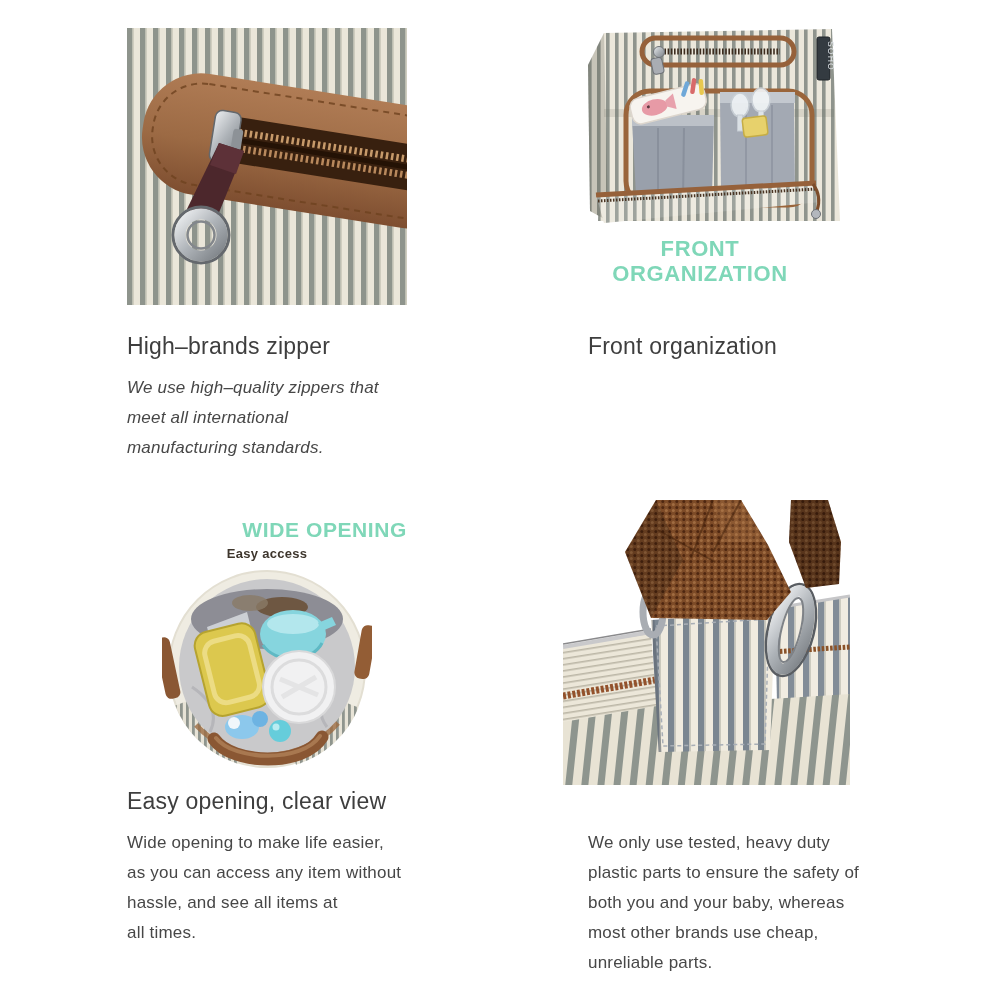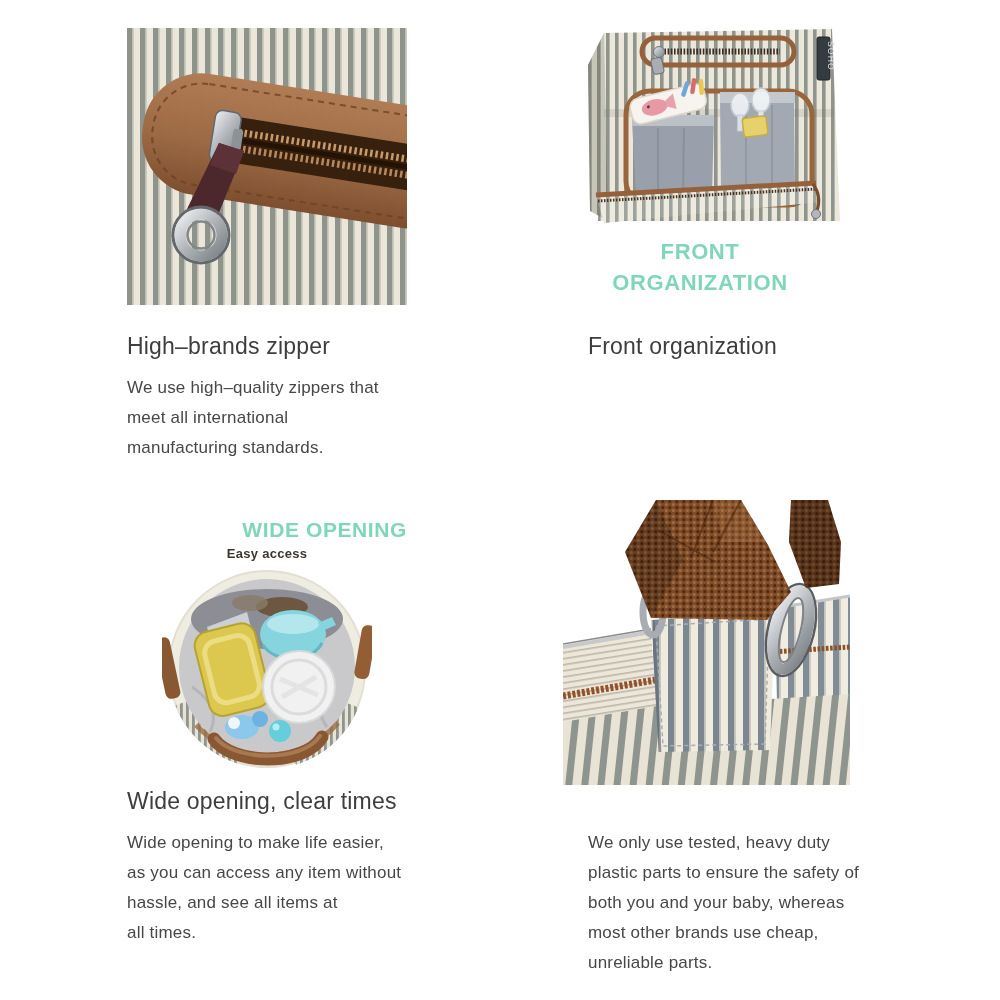--- a/index.html
+++ b/index.html
@@ -12,21 +12,21 @@
   .feature-heading{
     position:absolute;font-size:23px;color:var(--heading-text,#3e3e3e);
     letter-spacing:0.2px;white-space:pre;
   }
   .feature-body{
     position:absolute;font-size:17px;line-height:30px;color:var(--body-text,#474747);
     white-space:pre-line;letter-spacing:0.2px;
   }
   .photo-caption{
     position:absolute;left:570px;top:236px;width:260px;text-align:center;
-    font-weight:bold;font-size:22px;line-height:31px;letter-spacing:0.6px;
+    font-weight:bold;font-size:22px;line-height:25px;letter-spacing:0.6px;
     color:var(--accent,#7fd7b8);white-space:pre-line;
   }
   .pre-title{
     position:absolute;left:127px;top:518px;width:280px;text-align:right;
     font-weight:bold;font-size:21px;letter-spacing:0.6px;color:var(--accent,#7fd7b8);
   }
   .pre-subtitle{
     position:absolute;left:127px;top:546px;width:280px;text-align:center;
     font-weight:bold;font-size:13px;letter-spacing:0.3px;color:var(--subtitle-text,#3e362d);
   }
@@ -68,21 +68,21 @@
       </g>
       <path d="M92,115 L117,123 L89,192 L60,181 Z" fill="#4c272c"></path>
       <path d="M92,115 L117,123 L109,146 L83,137 Z" fill="#5d3138"></path>
       <circle cx="74" cy="207" r="28" fill="none" stroke="#64686d" stroke-width="3"></circle>
       <circle cx="74" cy="207" r="21" fill="none" stroke="url(#met)" stroke-width="11"></circle>
       <circle cx="74" cy="207" r="13.5" fill="none" stroke="#83878c" stroke-width="2.5"></circle>
     </svg>
   </div>
 
   <div class="feature-heading" style="left:127px;top:333px;">High–brands zipper</div>
-  <div class="feature-body" style="left:127px;top:373px;">We use high–quality zippers that
+  <div class="feature-body" style="left:127px;top:373px;font-style:italic;">We use high–quality zippers that
 meet all international
 manufacturing standards.</div>
 
   <div class="photo" style="left:588px;top:25px;width:260px;height:202px;">
     <svg viewBox="0 0 260 202" width="260" height="202">
       <defs>
         <pattern id="stripeB" width="9" height="10" patternUnits="userSpaceOnUse">
           <rect width="9" height="10" fill="#ebe7db"></rect>
           <rect width="3.6" height="10" fill="#8f948d"></rect>
         </pattern>
@@ -180,21 +180,21 @@
       <circle cx="98" cy="152" r="8" fill="#6db3e2"></circle>
 
       <rect x="-2" y="70" width="15" height="62" rx="6" fill="#8a5733" transform="rotate(-12 6 100)"></rect>
       <rect x="196" y="58" width="15" height="54" rx="6" fill="#935d35" transform="rotate(10 203 85)"></rect>
       <path d="M34,158 A96,96 0 0 0 176,156" stroke="#9c6b42" stroke-width="5" fill="none" opacity="0.8"></path>
       <path d="M52,172 C70,198 142,200 160,170" stroke="#8a5733" stroke-width="13" fill="none" stroke-linecap="round"></path>
       <path d="M54,171 C72,194 140,196 158,169" stroke="#a87850" stroke-width="4" fill="none" stroke-linecap="round"></path>
     </svg>
   </div>
 
-  <div class="feature-heading" style="left:127px;top:788px;">Wide opening, clear times</div>
+  <div class="feature-heading" style="left:127px;top:788px;">Easy opening, clear view</div>
   <div class="feature-body" style="left:127px;top:828px;">Wide opening to make life easier,
 as you can access any item without
 hassle, and see all items at
 all times.</div>
 
   <div class="photo" style="left:563px;top:500px;width:287px;height:285px;">
     <svg viewBox="0 0 287 285" width="287" height="285">
       <defs>
         <pattern id="weave" width="7" height="6" patternUnits="userSpaceOnUse">
           <rect width="7" height="6" fill="#7d4b27"></rect>

